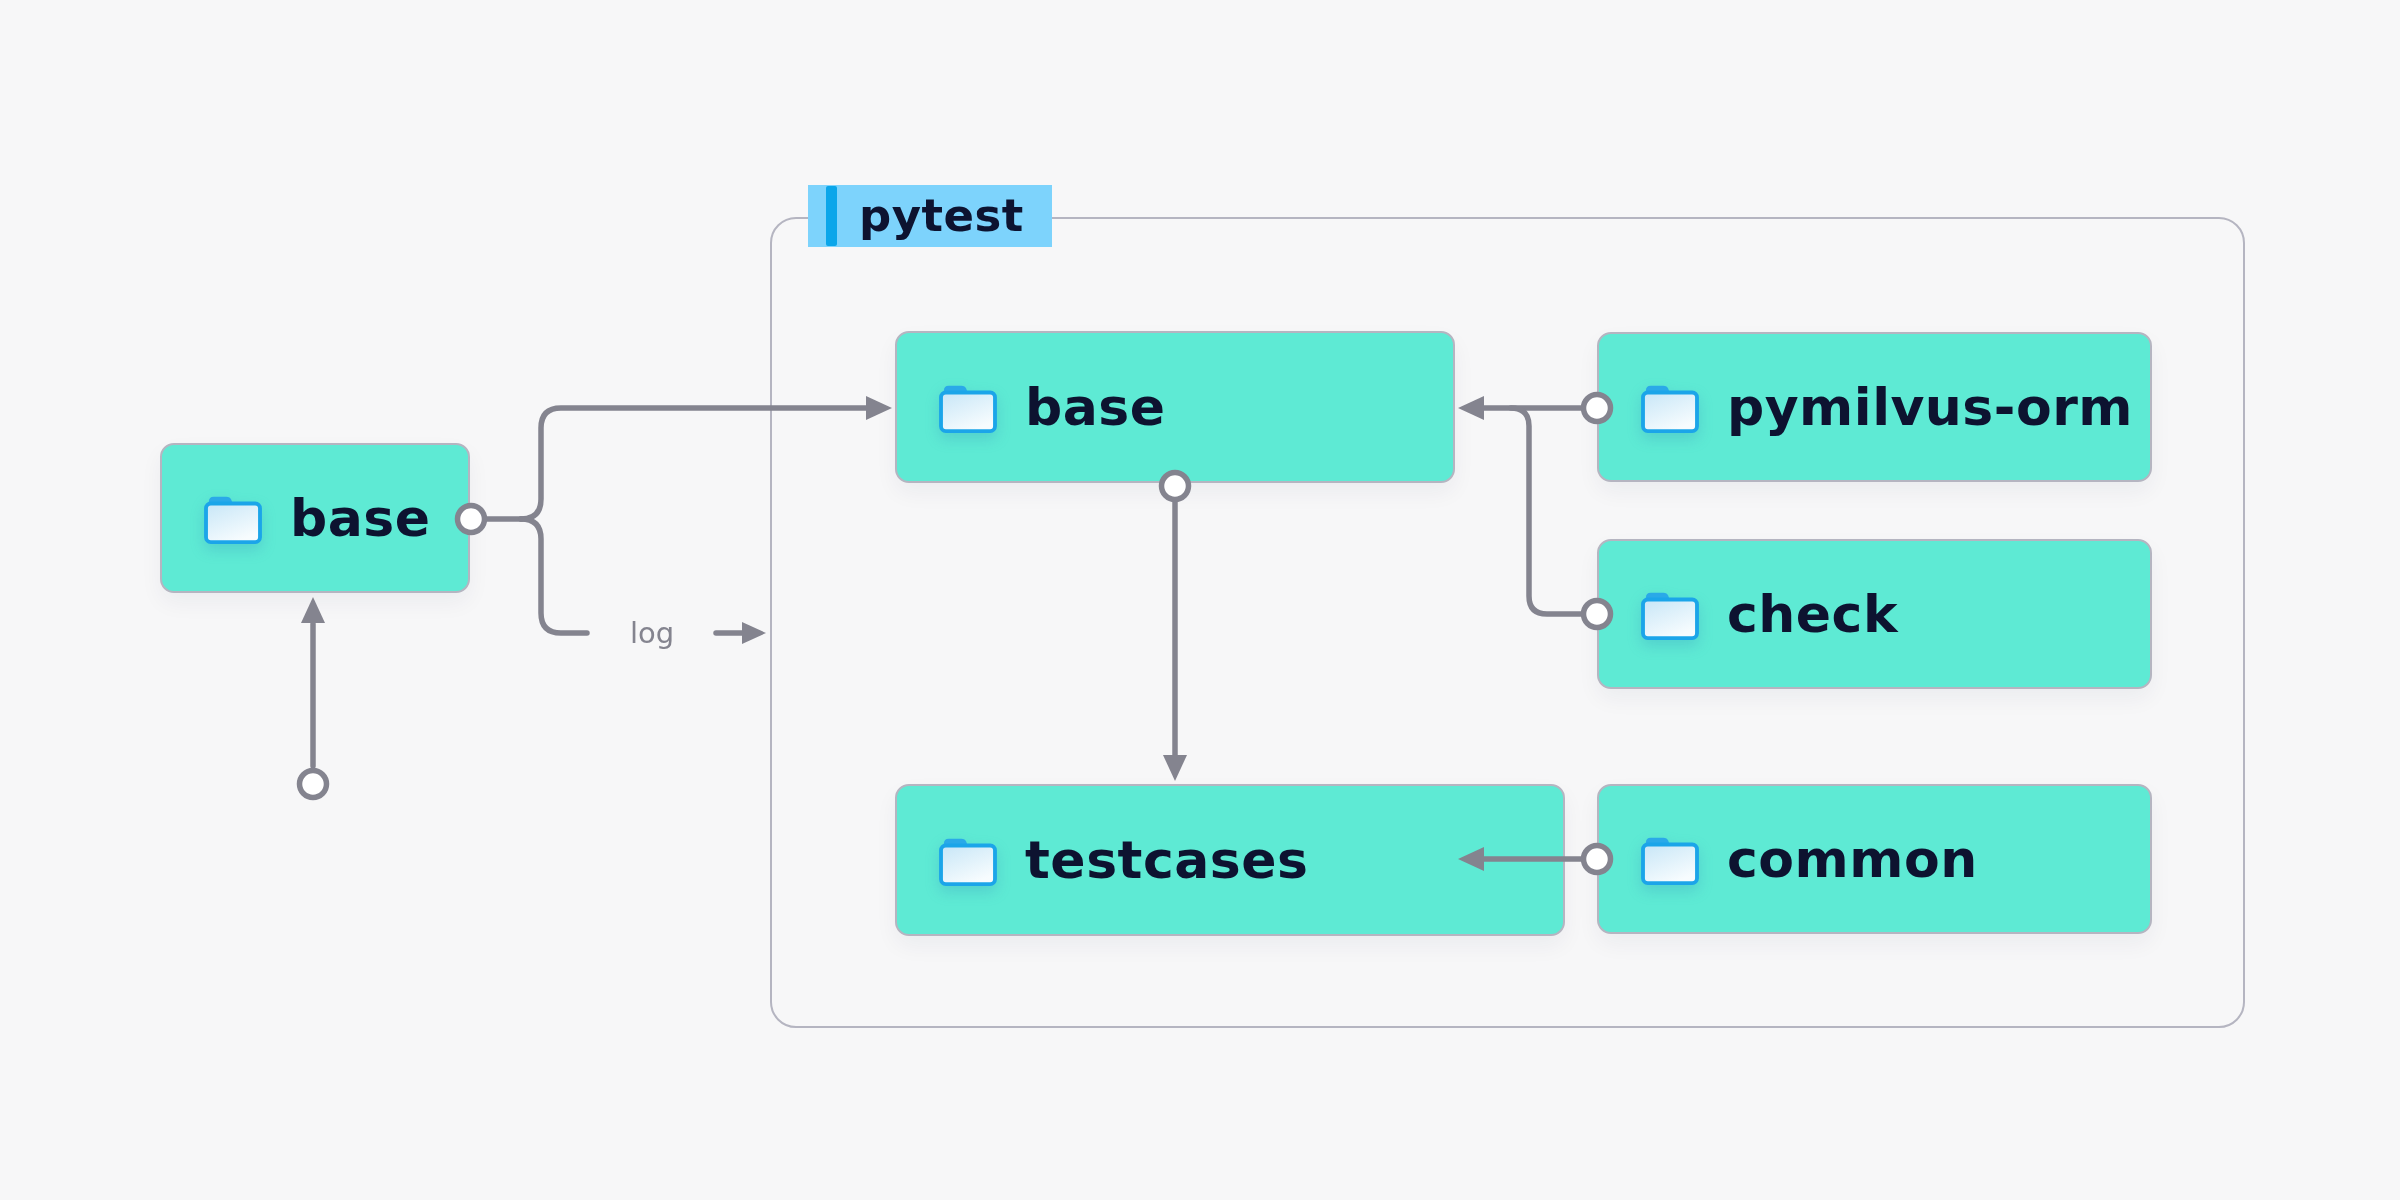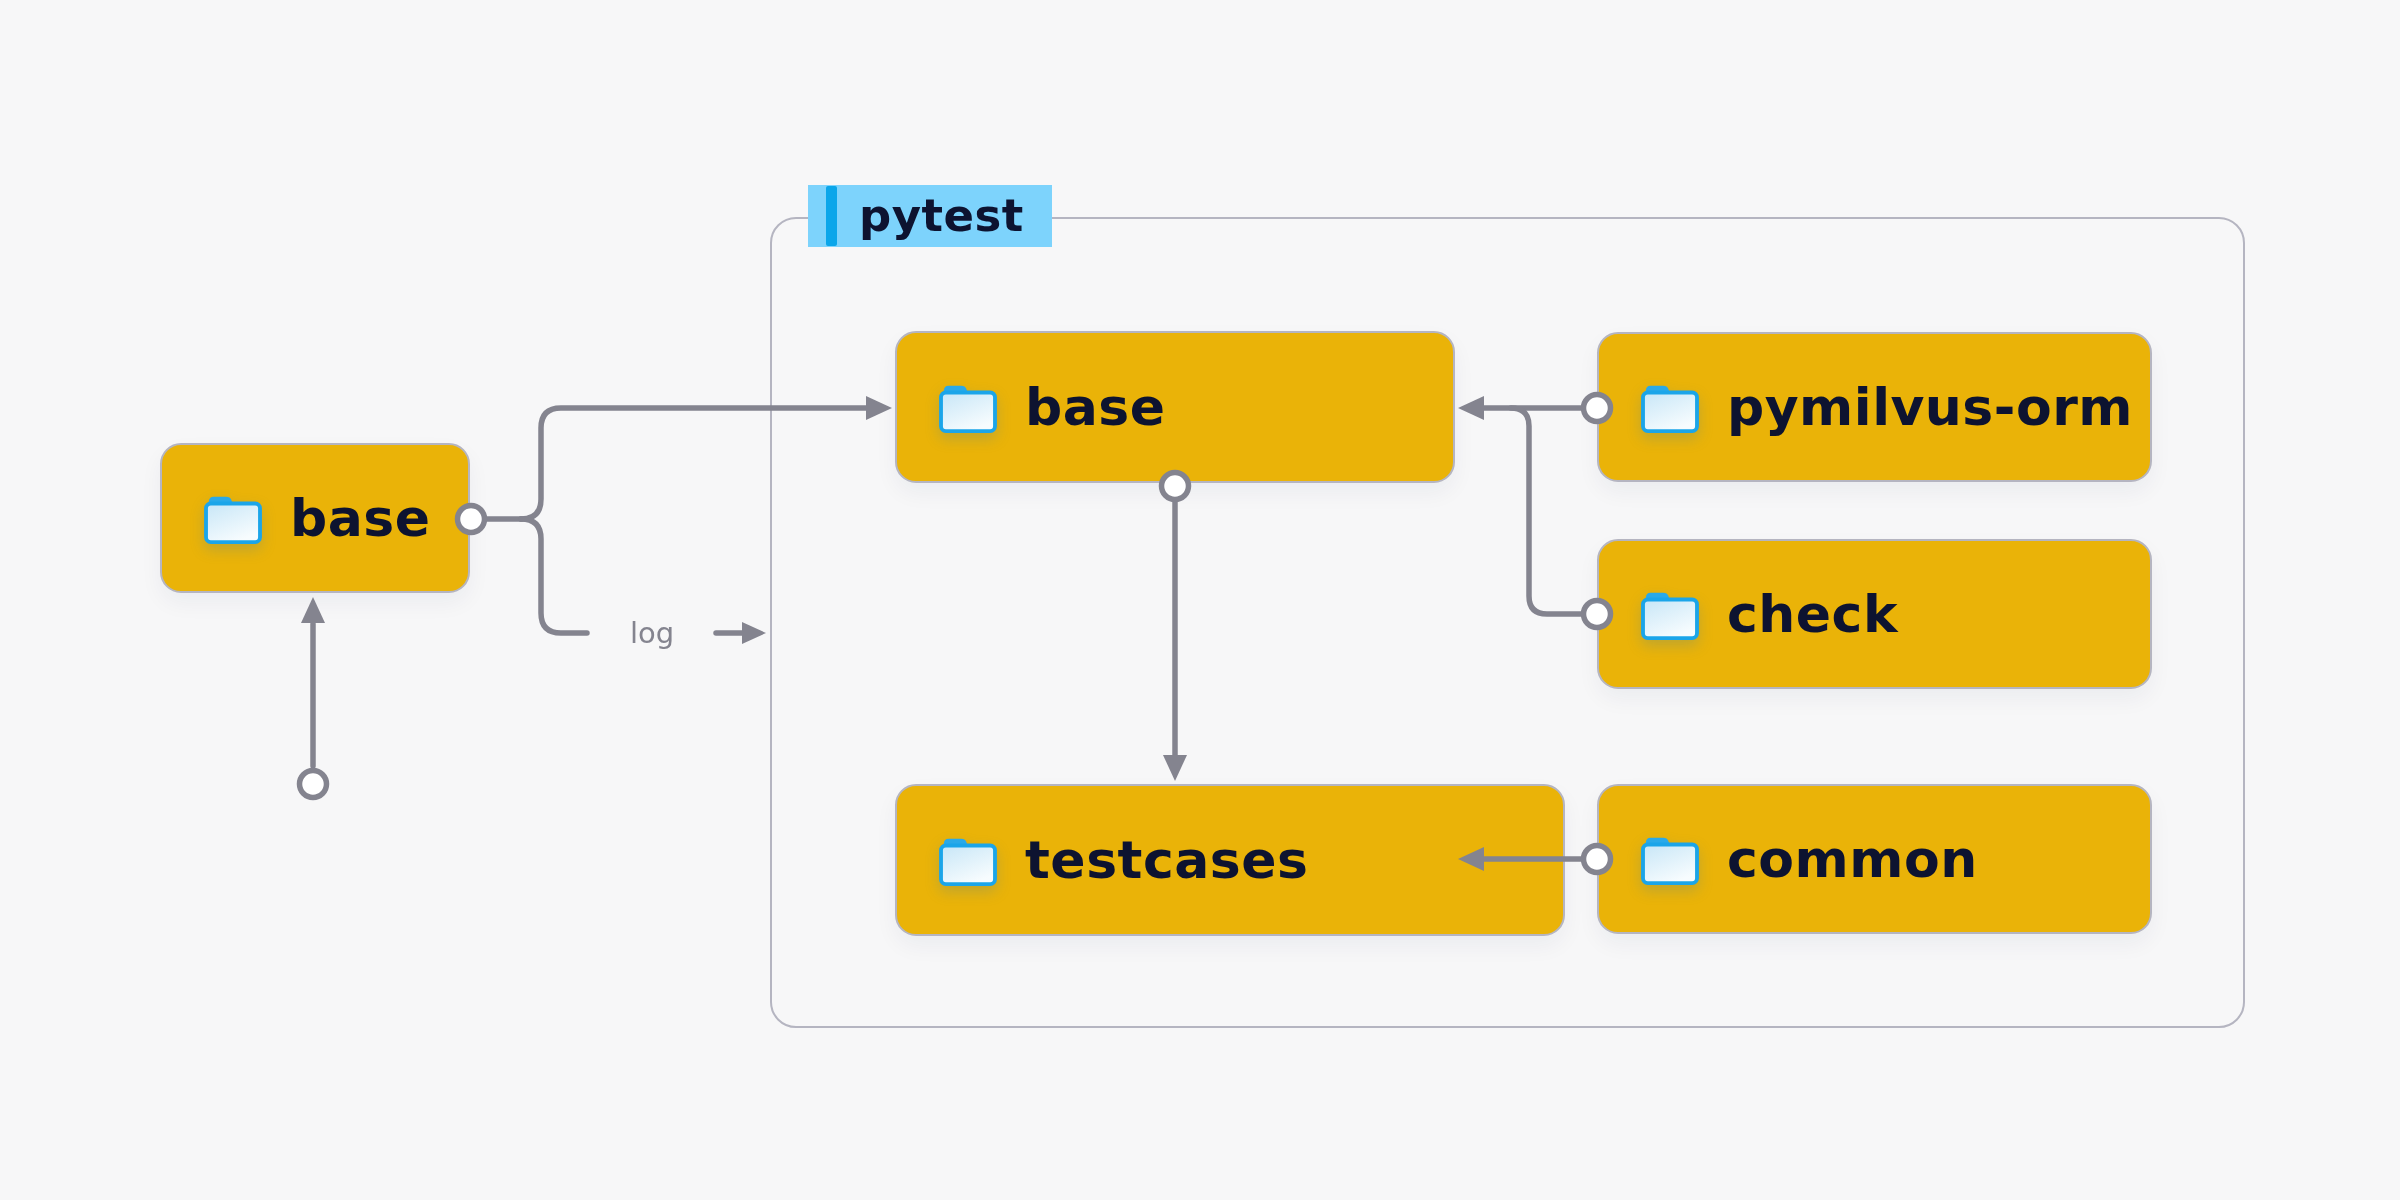--- a/index.html
+++ b/index.html
@@ -32,23 +32,23 @@
     background:#0aa6ea;
   }
   .group-title{
     font-size:45px;font-weight:700;color:#0d1330;letter-spacing:.5px;
     line-height:62px;
   }
 
   
   .node{
     position:absolute;
-    background:#eab308;
+    background:#5eead4;
     border:2.5px solid #b5b5c1;
-    border-radius:21px;
+    border-radius:14px;
     box-sizing:border-box;
     display:flex;align-items:center;
     padding-left:40px;gap:26px;
     box-shadow:0 10px 22px rgba(24,32,70,.05);
     z-index:2;
   }
   .node-label{
     font-size:52px;font-weight:700;color:#0d1330;letter-spacing:.5px;
     white-space:nowrap;
   }

